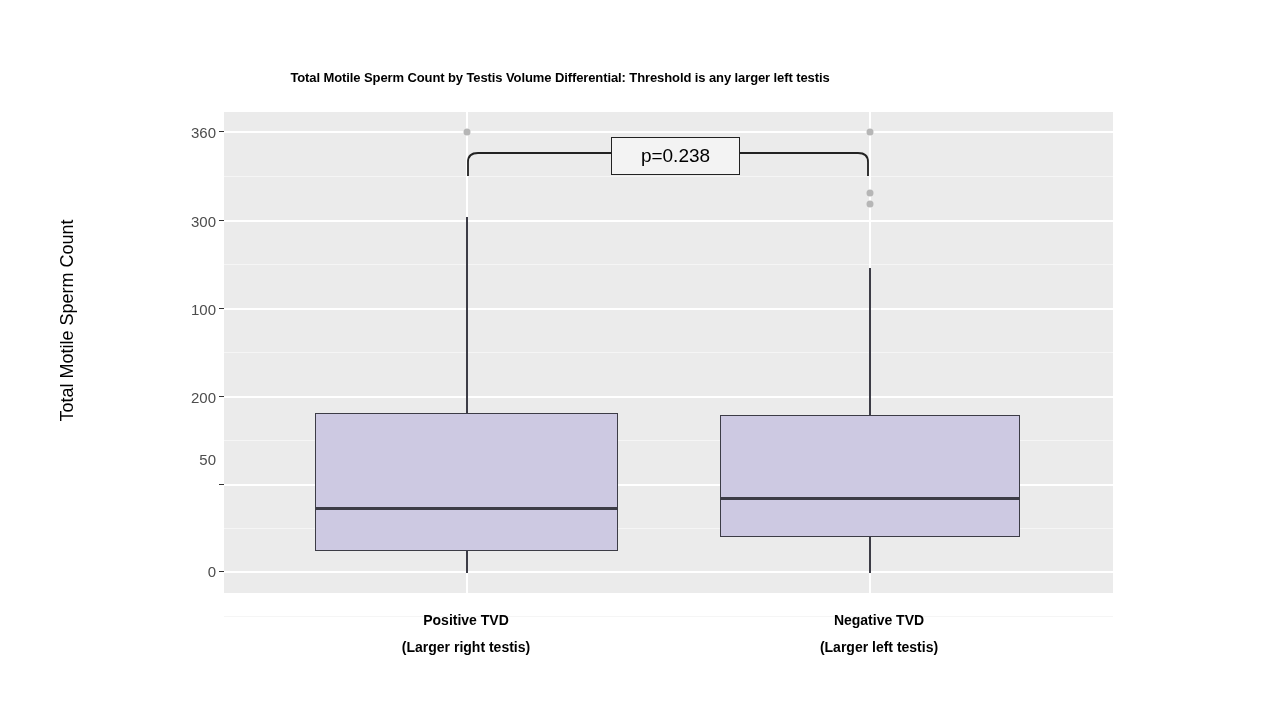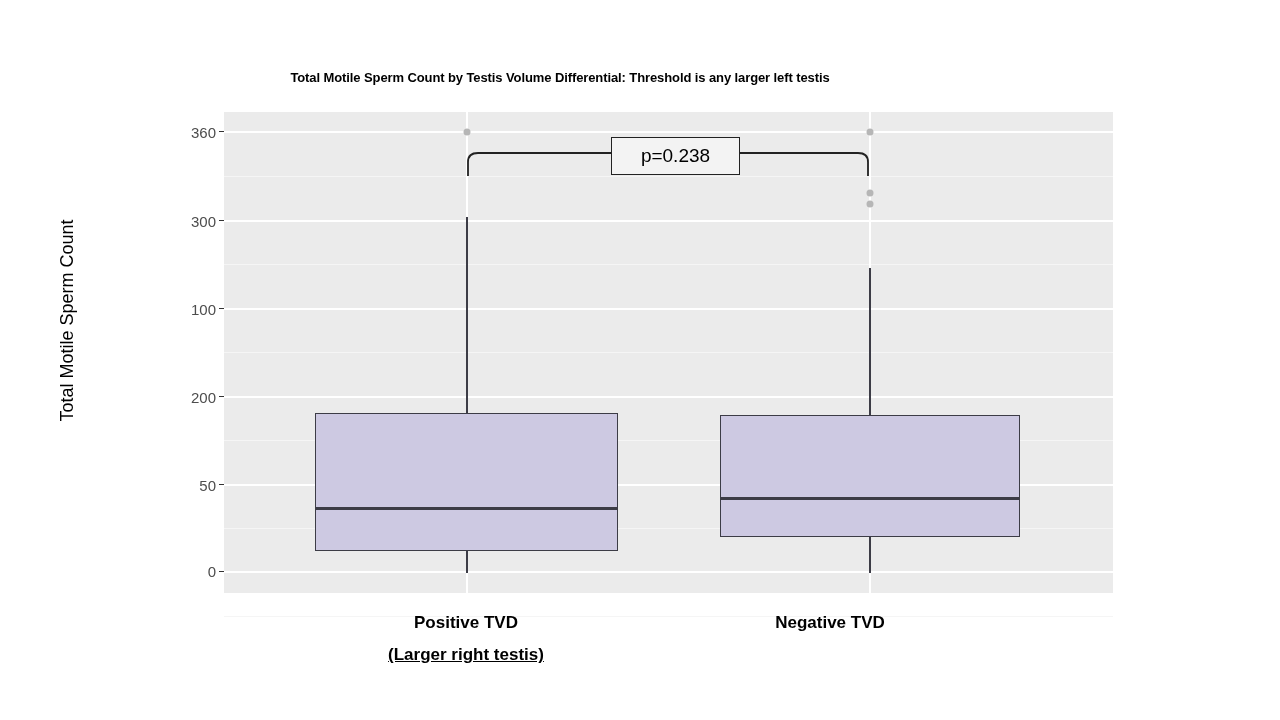--- a/index.html
+++ b/index.html
@@ -92,27 +92,27 @@
     text-align: right;
     font-size: 15px;
     color: #4d4d4d;
     white-space: nowrap;
   }
 
   
   .x-tick-label {
     position: absolute;
     text-align: center;
-    font-size: 17px;
+    font-size: 14px;
     font-weight: bold;
     color: #000000;
     white-space: nowrap;
     line-height: 1.9;
   }
-  .x-tick-label .line2 { display: block; text-decoration: underline; }
+  .x-tick-label .line2 { display: block; }
 
   
   .box-rect {
     position: absolute;
     background: #cdc9e2;
     border: 1.6px solid #3c3c46;
     box-sizing: border-box;
   }
   .median-line {
     position: absolute;
@@ -154,21 +154,21 @@
 </head>
 <body>
 
 <div id="figure">
 
   <div id="chart-title">Total Motile Sperm Count by Testis Volume Differential: Threshold is any larger left testis</div>
 
   <div id="y-axis-title">Total Motile Sperm Count</div>
 
   <div class="y-tick-label" style="left:180px; top:563px; width:36px;">0</div>
-  <div class="y-tick-label" style="left:180px; top:477px; width:36px;">50</div>
+  <div class="y-tick-label" style="left:180px; top:451px; width:36px;">50</div>
   <div class="y-tick-label" style="left:180px; top:389px; width:36px;">200</div>
   <div class="y-tick-label" style="left:180px; top:301px; width:36px;">100</div>
   <div class="y-tick-label" style="left:180px; top:213px; width:36px;">300</div>
   <div class="y-tick-label" style="left:180px; top:124px; width:36px;">360</div>
 
   <div class="y-tick-mark" style="left:219px; top:571px;"></div>
   <div class="y-tick-mark" style="left:219px; top:484px;"></div>
   <div class="y-tick-mark" style="left:219px; top:396px;"></div>
   <div class="y-tick-mark" style="left:219px; top:308px;"></div>
   <div class="y-tick-mark" style="left:219px; top:220px;"></div>
@@ -215,17 +215,18 @@
   </svg>
 
   <div id="pvalue-label">
     <span>p=0.238</span>
   </div>
 
   <div class="x-tick-label" style="left:316px; top:607px; width:300px;">
     <span>Positive TVD</span>
     <span class="line2">(Larger right testis)</span>
   </div>
-  <div class="x-tick-label" style="left:680px; top:607px; width:300px;text-align:center;">
+  <div class="x-tick-label" style="left:729px; top:607px; width:300px;text-align:center;">
     <span>Negative TVD</span>
+    <span class="line2">(Larger left testis)</span>
   </div>
 
 </div>
 
 </body></html>

